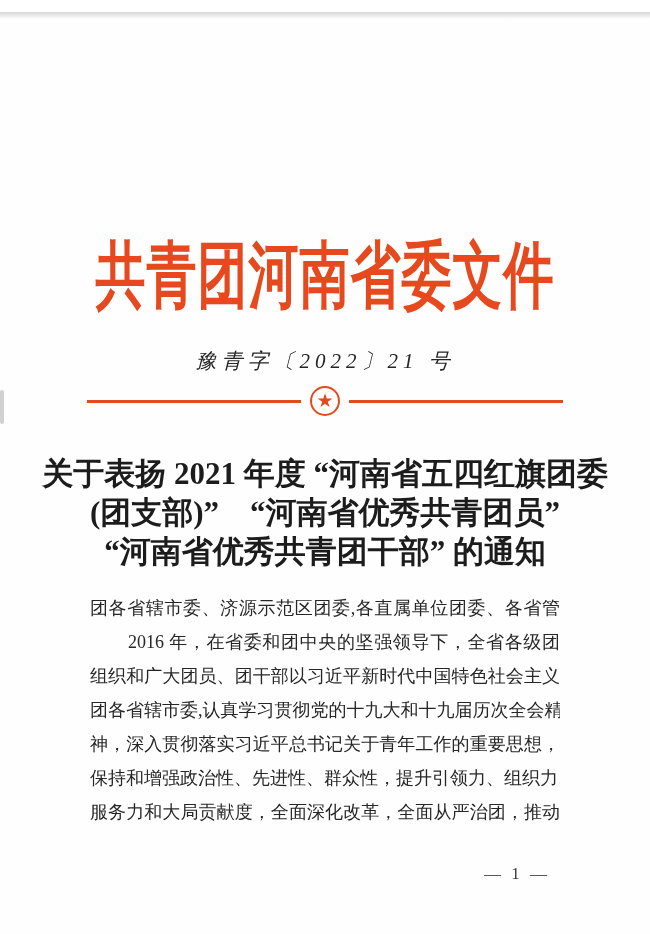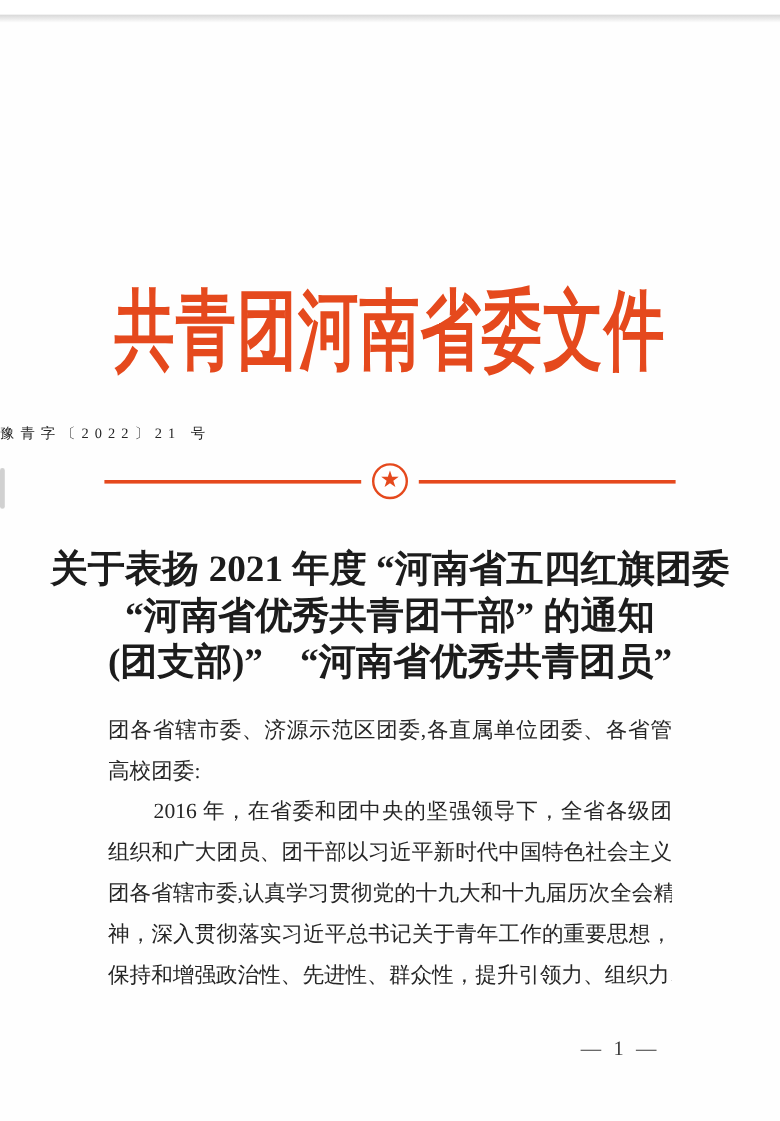--- a/index.html
+++ b/index.html
@@ -52,25 +52,26 @@
     display: inline-block;
     transform: scaleY(1.45);
     transform-origin: center;
     font-weight: 900;
     color: #e5491d;
     letter-spacing: 1px;
   }
   
   .doc-number {
     margin-top: 44px;
-    text-align: left;
-    font-size: 12px;
+    text-align: center;
+    font-size: 21px;
     letter-spacing: 5px;
     color: #252525;
     line-height: 24px;
+    font-style: italic;
   }
   
   .divider {
     margin: 13px auto 0;
     width: 476px;
     display: flex;
     align-items: center;
   }
   .divider .line {
     flex: 1;
@@ -155,30 +156,30 @@
   <div class="divider">
     <div class="line"></div>
     <div class="star-circle">
       <span class="star-glyph">★</span>
     </div>
     <div class="line"></div>
   </div>
 
   <div class="doc-title">
     <div>关于表扬 2021 年度 “河南省五四红旗团委</div>
+    <div>(团支部)”　“河南省优秀共青团员”</div>
     <div>“河南省优秀共青团干部” 的通知</div>
-    <div>(团支部)”　“河南省优秀共青团员”</div>
   </div>
 
   <div class="body-text">
     <div class="body-line">团各省辖市委、济源示范区团委,各直属单位团委、各省管</div>
-    <div class="body-line short">高校团委:</div>
     <div class="body-line indent">2016 年，在省委和团中央的坚强领导下，全省各级团</div>
     <div class="body-line">组织和广大团员、团干部以习近平新时代中国特色社会主义</div>
     <div class="body-line">团各省辖市委,认真学习贯彻党的十九大和十九届历次全会精</div>
     <div class="body-line">神，深入贯彻落实习近平总书记关于青年工作的重要思想，</div>
     <div class="body-line">保持和增强政治性、先进性、群众性，提升引领力、组织力、</div>
+    <div class="body-line">服务力和大局贡献度，全面深化改革，全面从严治团，推动</div>
   </div>
 
   <div class="page-number">— 1 —</div>
 
   <div class="scan-edge-bottom"></div>
 </div>
 
 </body></html>

